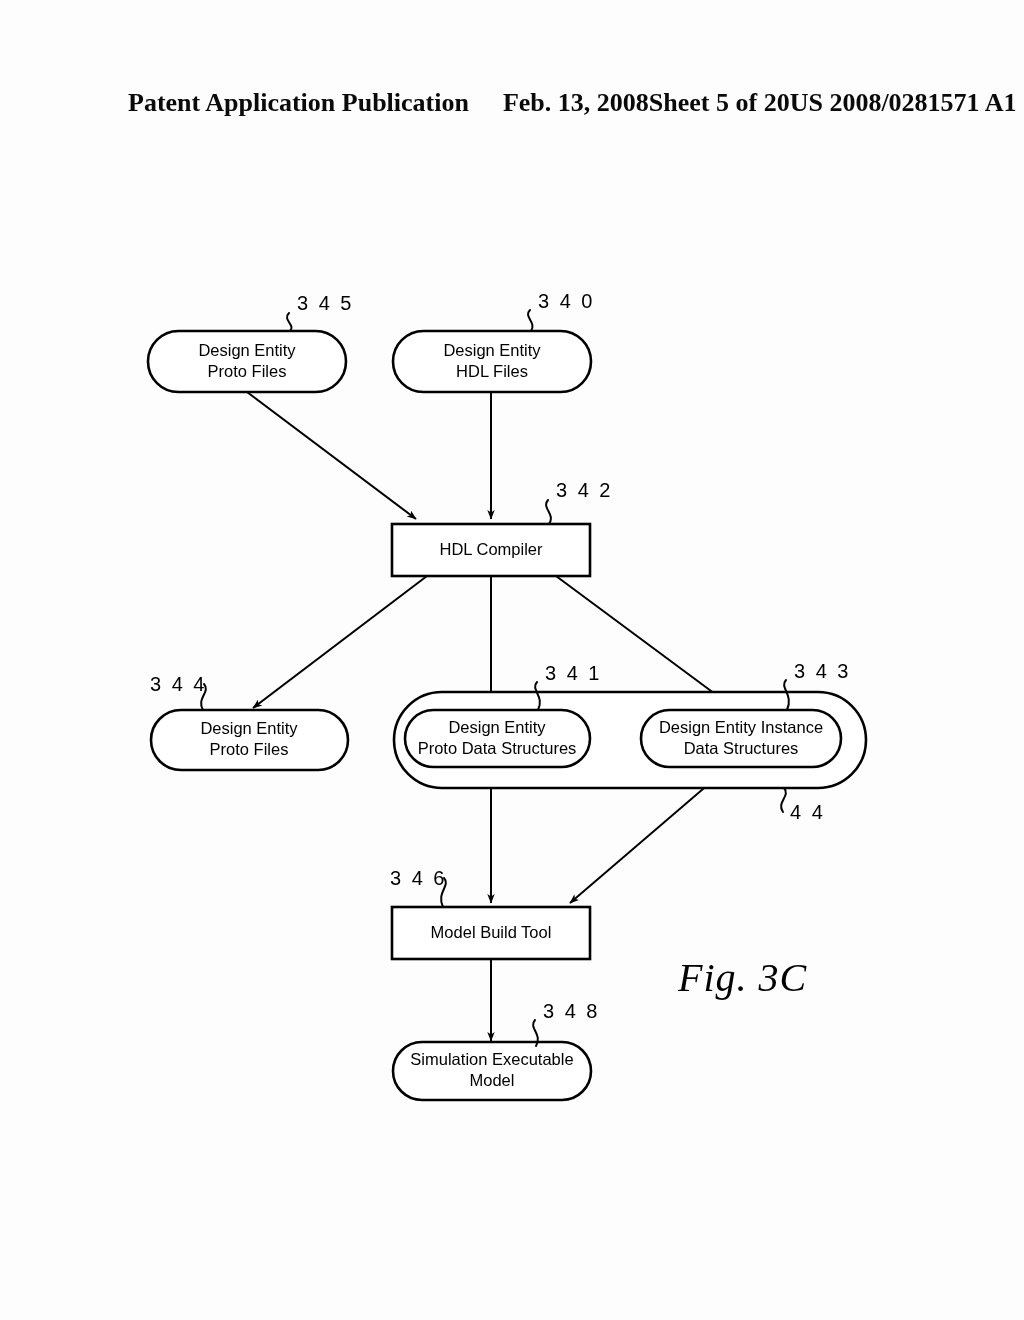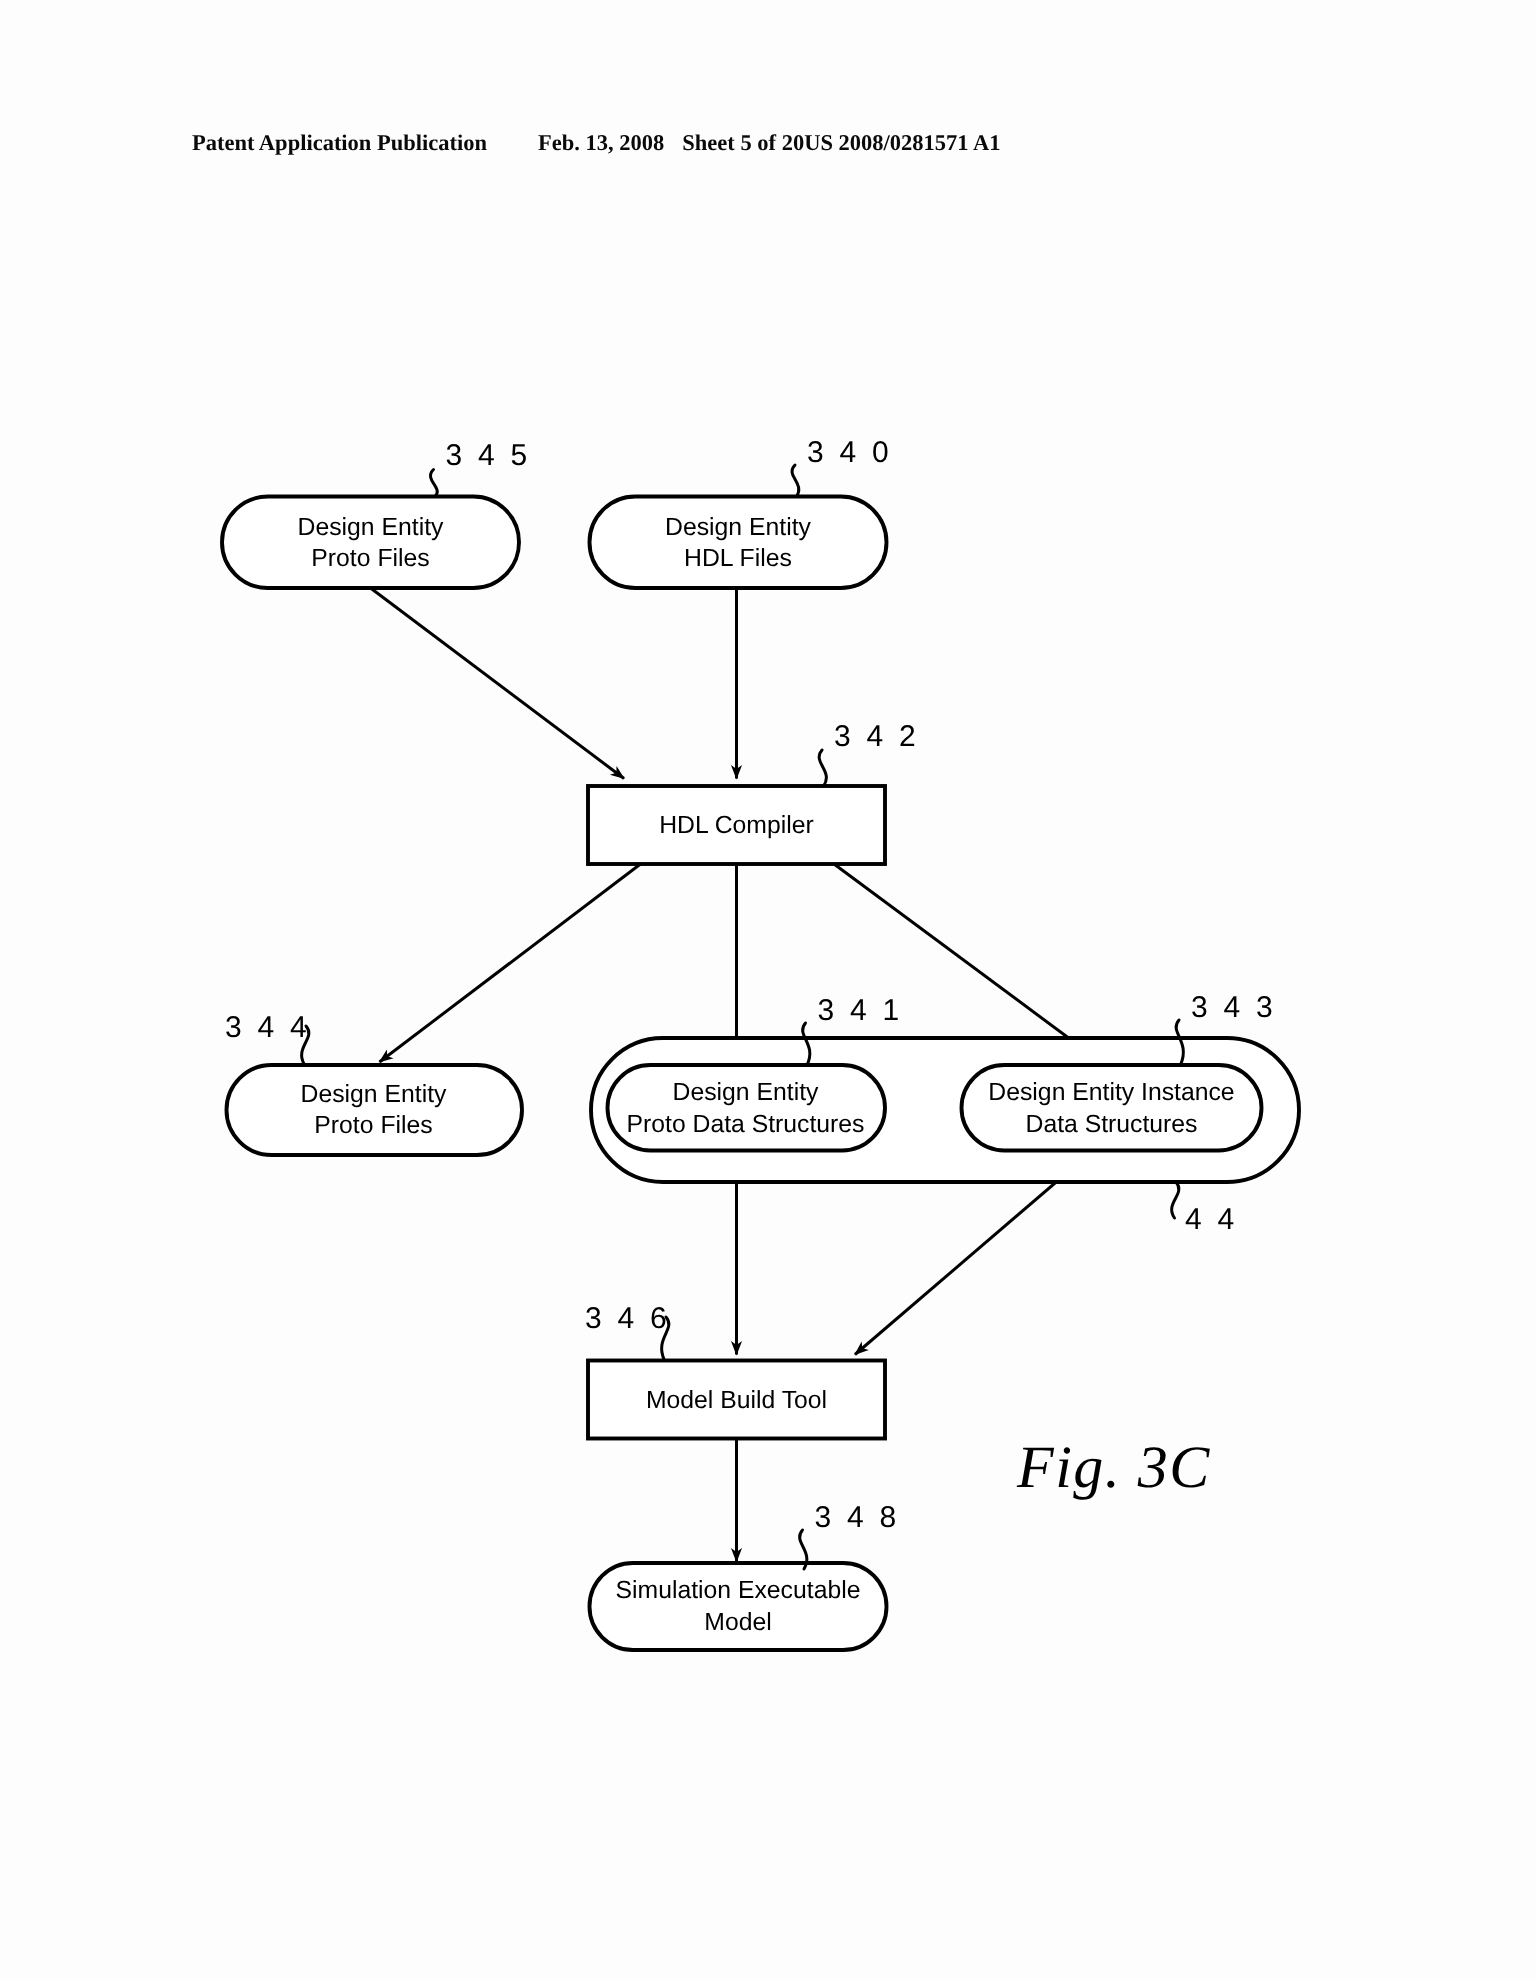--- a/index.html
+++ b/index.html
@@ -25,31 +25,30 @@
   #page-header {
     position: absolute;
     left: 128px;
     top: 88px;
     width: 768px;
     height: 26px;
     display: flex;
     align-items: baseline;
     font-family: "Liberation Serif", serif;
     font-weight: bold;
-    font-size: 15px;
+    font-size: 26px;
     color: #0a0a0a;
     letter-spacing: 0px;
     white-space: nowrap;
   }
   #page-header .hdr-pub { }
   #page-header .hdr-date {
     margin-left: 34px;
   }
   #page-header .hdr-sheet {
-    margin-left: 12px;
   }
   #page-header .hdr-patno {
     text-align: center;
   }
   
   #figure-svg {
     position: absolute;
     left: 0;
     top: 0;
   }

